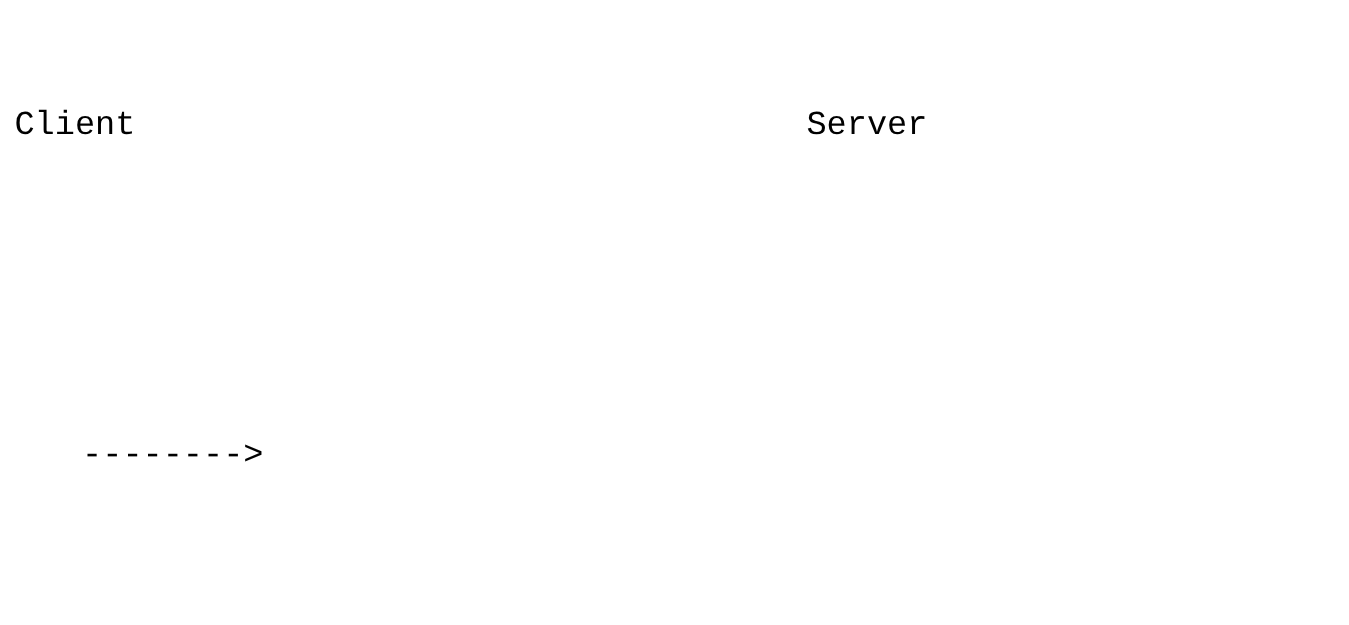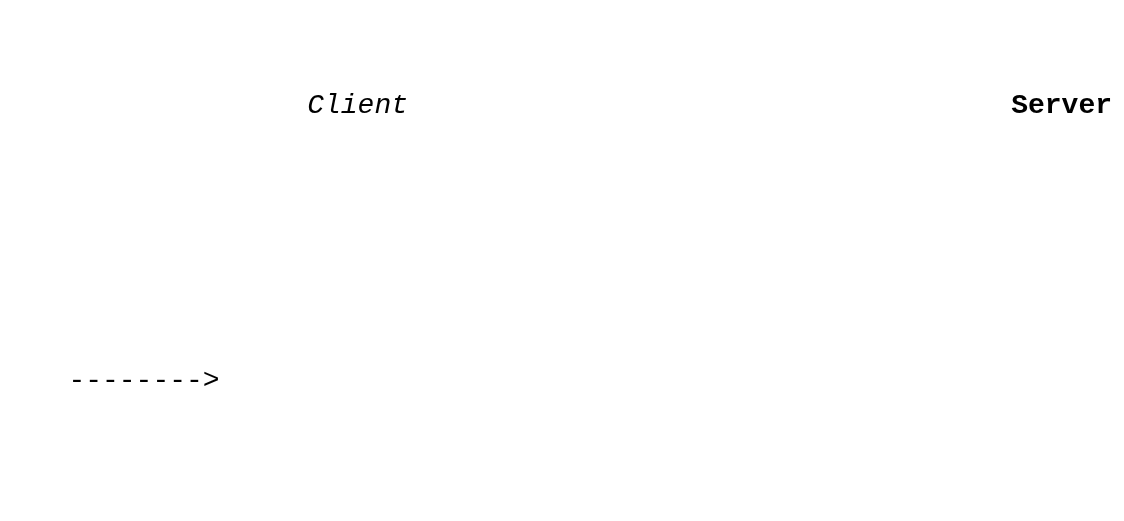--- a/index.html
+++ b/index.html
@@ -20,31 +20,29 @@
     .diagram {
       white-space: pre;
       line-height: 1.4;
     }
     .row {
       display: flex;
       width: 100%;
     }
     .col-left {
       flex: 0 0 36%;
-      text-align: right;
-      font-style: italic;
+      text-align: left;
     }
     .col-mid {
       flex: 0 0 24%;
       text-align: center;
     }
     .col-right {
       flex: 0 0 40%;
-      text-align: right;
-      font-weight: bold;
+      text-align: left;
     }
     .watermark {
       position: absolute;
       bottom: 4px;
       right: 12px;
       font-family: Arial, sans-serif;
       font-size: 11px;
       color: rgba(150,150,150,0.5);
       letter-spacing: 0.5px;
     }

